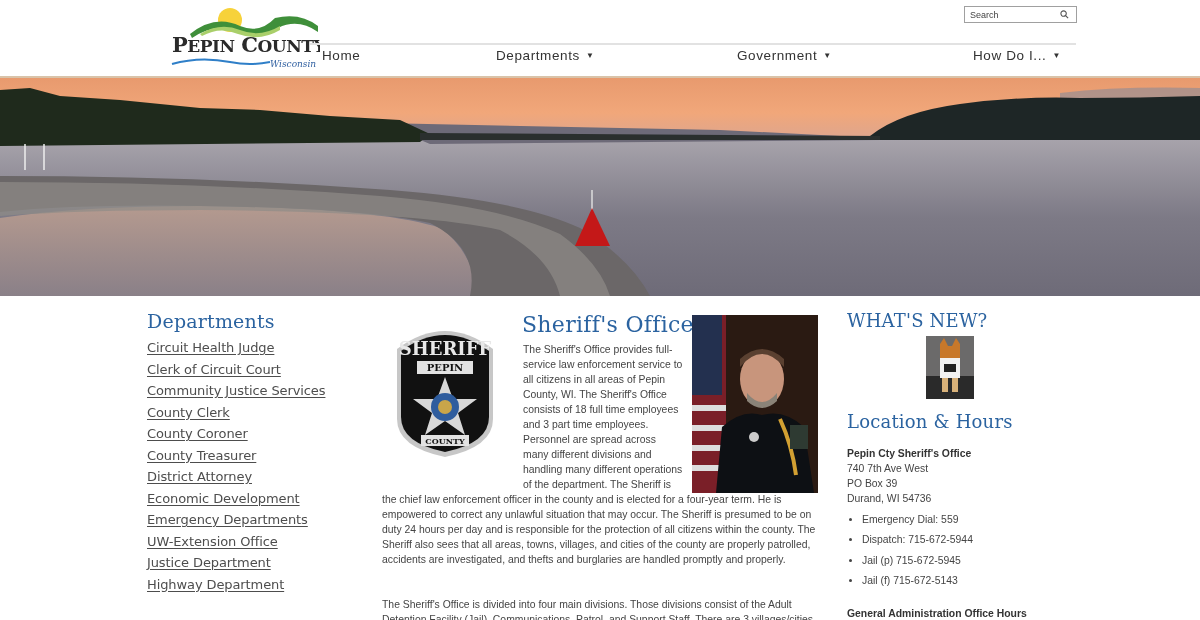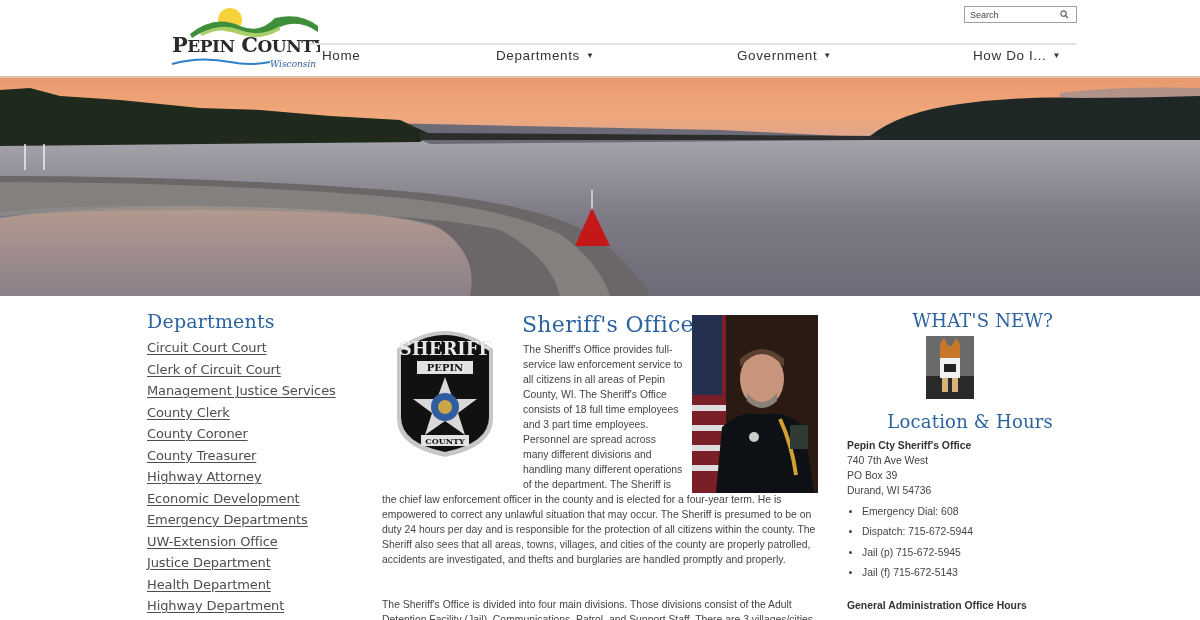--- a/index.html
+++ b/index.html
@@ -34,25 +34,25 @@
     .main { position: absolute; left: 382px; top: 312px; width: 436px; }
     .badge { position: absolute; left: 5px; top: 7px; width: 116px; height: 140px; }
     .title { position: absolute; left: 140px; top: 0px; font-family: "DejaVu Serif", serif; font-weight: normal; font-size: 22px; color: #2b63a0; white-space: nowrap; letter-spacing: 0.3px; }
     .photo { position: absolute; left: 310px; top: 3px; width: 126px; height: 178px; background: #1a120c; overflow: hidden; }
     .p-col { position: absolute; left: 141px; top: 30px; width: 160px; font-size: 10.4px; line-height: 15px; color: #444; }
     .p-wide { position: absolute; left: 0; top: 180px; width: 436px; font-size: 10.4px; line-height: 15px; color: #444; }
     .p-wide2 { position: absolute; left: 0; top: 285px; width: 436px; font-size: 10.4px; line-height: 15px; color: #444; }
 
     
     .right { position: absolute; left: 847px; top: 310px; width: 206px; }
-    .right h2 { font-family: "DejaVu Serif", serif; font-weight: normal; font-size: 18px; color: #2b63a0; text-align: right; letter-spacing: 0.2px; }
+    .right h2 { font-family: "DejaVu Serif", serif; font-weight: normal; font-size: 18px; color: #2b63a0; text-align: left; letter-spacing: 0.2px; }
     .whats-new { margin-top: 0px; }
     .mascot { width: 48px; height: 63px; margin: 5px auto 0; background: #f0ece8; overflow: hidden; }
     .loc-title { margin-top: 12px; }
-    .addr { margin-top: 6px; font-size: 10.4px; line-height: 15px; color: #444; }
+    .addr { margin-top: 14px; font-size: 10.4px; line-height: 15px; color: #444; }
     .addr .strong { font-weight: bold; color: #333; }
     .contact-list { margin-top: 6px; padding-left: 15px; font-size: 10.4px; color: #444; }
     .contact-list li { height: 20.3px; line-height: 15px; }
     .hours-title { margin-top: 15px; font-size: 10.4px; font-weight: bold; color: #333; }
   </style>
 </head>
 <body>
 
 <div class="header">
   <div class="logo">
@@ -124,32 +124,31 @@
     <line x1="25" y1="66" x2="25" y2="92" stroke="#eee" stroke-width="1.5"></line>
     <line x1="44" y1="66" x2="44" y2="92" stroke="#eee" stroke-width="1.5"></line>
     <line x1="592" y1="112" x2="592" y2="140" stroke="#ddd" stroke-width="1.5"></line>
     <polygon points="592,130 575,168 610,168" fill="#c41818"></polygon>
   </svg>
 </div>
 
 <div class="sidebar">
   <h2>Departments</h2>
   <ul>
-    <li><a href="#">Circuit Court Court</a></li>
+    <li><a href="#">Circuit Health Judge</a></li>
     <li><a href="#">Clerk of Circuit Court</a></li>
-    <li><a href="#">Management Justice Services</a></li>
+    <li><a href="#">Community Justice Services</a></li>
     <li><a href="#">County Clerk</a></li>
     <li><a href="#">County Coroner</a></li>
     <li><a href="#">County Treasurer</a></li>
-    <li><a href="#">Highway Attorney</a></li>
+    <li><a href="#">District Attorney</a></li>
     <li><a href="#">Economic Development</a></li>
     <li><a href="#">Emergency Departments</a></li>
     <li><a href="#">UW-Extension Office</a></li>
     <li><a href="#">Justice Department</a></li>
-    <li><a href="#">Health Department</a></li>
     <li><a href="#">Highway Department</a></li>
   </ul>
 </div>
 
 <div class="main">
   <div class="badge">
     <svg viewBox="0 0 116 140" width="116" height="140">
       <path d="M10 30 Q58 -6 106 30 L106 100 Q106 128 58 138 Q10 128 10 100 Z" fill="#c7c7c7"></path>
       <path d="M14 32 Q58 0 102 32 L102 98 Q102 124 58 133 Q14 124 14 98 Z" fill="#111"></path>
       <text x="58" y="36" text-anchor="middle" font-family="DejaVu Serif, serif" font-weight="bold" font-size="18" fill="#e8e8e8">SHERIFF</text>
@@ -200,19 +199,19 @@
     </svg>
   </div>
   <h2 class="loc-title">Location &amp; Hours</h2>
   <div class="addr">
     <div class="strong">Pepin Cty Sheriff's Office</div>
     <div>740 7th Ave West</div>
     <div>PO Box 39</div>
     <div>Durand, WI 54736</div>
   </div>
   <ul class="contact-list">
-    <li>Emergency Dial:  608</li>
+    <li>Emergency Dial:  559</li>
     <li>Dispatch: 715-672-5944</li>
     <li>Jail (p) 715-672-5945</li>
     <li>Jail (f) 715-672-5143</li>
   </ul>
   <div class="hours-title">General Administration Office Hours</div>
 </div>
 
 </body></html>

